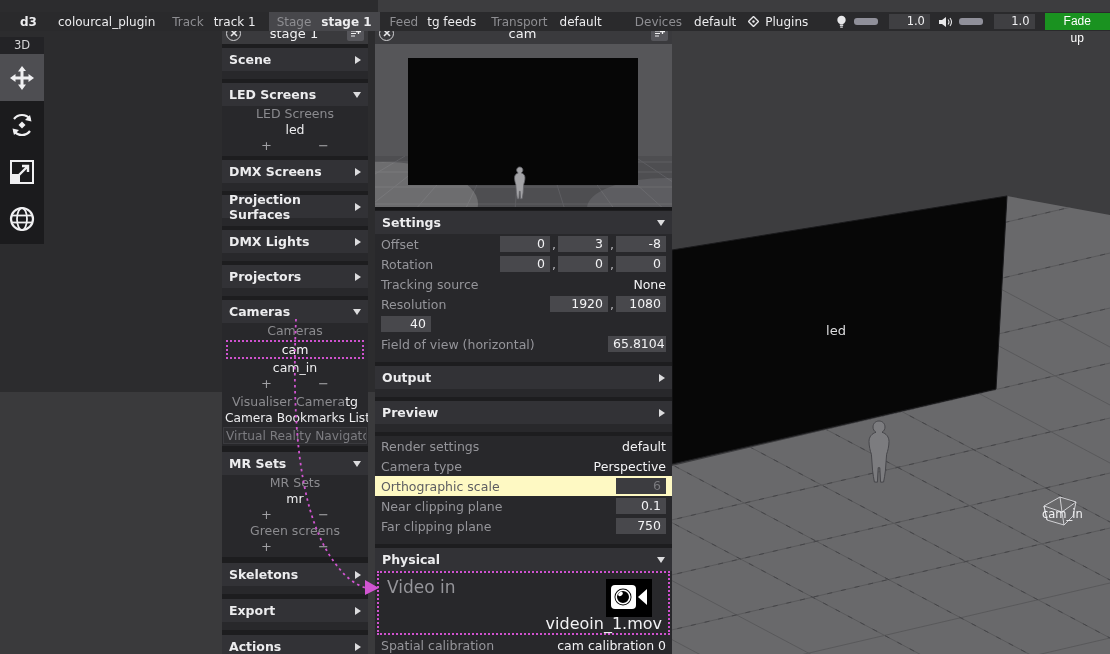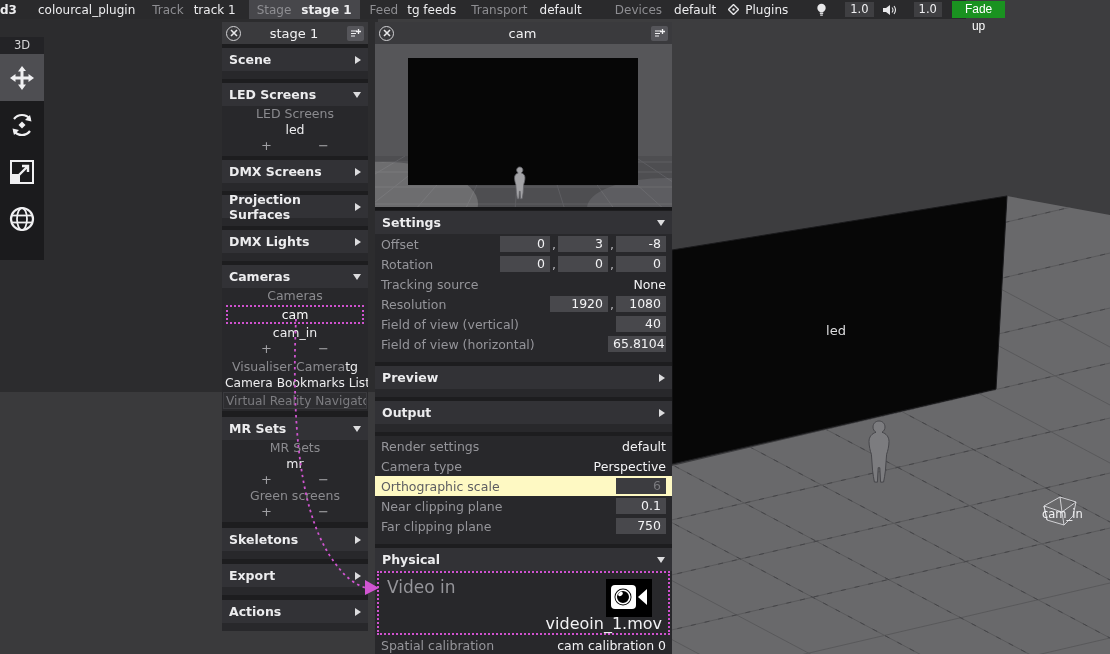--- a/index.html
+++ b/index.html
@@ -1,33 +1,33 @@
 <!DOCTYPE html>
 <html><head>
 <meta charset="utf-8">
 <style>
   *{margin:0;padding:0;box-sizing:border-box}
   html,body{width:1110px;height:654px;overflow:hidden;background:#3d3d3f;
     font-family:"DejaVu Sans","Liberation Sans",sans-serif;position:relative}
 
   
-  .menubar{position:absolute;top:0;left:0;width:966px;height:19px;background:#2a2a2c;
-    display:flex;align-items:center;z-index:30;font-size:12px;padding-left:0}
+  .menubar{position:absolute;top:12px;left:0;width:1110px;height:19px;background:#2a2a2c;
+    display:flex;align-items:center;z-index:30;font-size:12px;padding-left:20px}
   .mi{white-space:nowrap;cursor:default}
   .dim{color:#8e8e92}.bright{color:#ededef}.bold{font-weight:bold}
   .m-group{background:#47474b;display:flex;align-items:center;height:19px;padding:0 8px;gap:10px}
   .mini-box{width:44px;height:15px;background:#3f3f42;color:#f0f0f2;text-align:right;
     padding:0 5px;font-size:11.5px;line-height:15px}
   .slider{width:27px;height:7px;border-radius:3px;background:#90909a}
   .fade-btn{background:#1a9220;color:#fff;height:17px;line-height:17px;padding:0 13px;
     font-size:12px;margin-left:10px;border:none;cursor:pointer}
   .mb-icon{display:inline-flex;align-items:center}
 
   
-  .toolbar{position:absolute;left:0;top:37px;width:44px;z-index:10;background:#1b1b1d;padding-bottom:18px}
+  .toolbar{position:absolute;left:0;top:37px;width:44px;z-index:10;background:#1b1b1d;padding-bottom:2px}
   .tb-head{height:17px;background:#232326;color:#d6d6d8;text-align:center;font-size:11.5px;line-height:17px}
   .tool{height:47px;display:flex;align-items:center;justify-content:center;cursor:pointer}
   .tool.sel{background:#4e4e52}
 
   
   .panel{position:absolute;top:22px;background:#1d1d1f;z-index:10}
   .stage-panel{left:222px;width:146px}
   .cam-panel{left:375px;width:297px}
   .p-head{height:22px;background:#3a3a3d;display:flex;align-items:center;padding:0 4px;gap:4px}
   .p-title{flex:1;text-align:center;color:#f2f2f4;font-size:13px}
@@ -273,20 +273,26 @@
       <span>Projection Surfaces</span>
         <span class="arr-r"></span>
     </div>
   </div>
   <div class="sec flat">
     <div class="sec-head">
       <span>DMX Lights</span>
         <span class="arr-r"></span>
     </div>
   </div>
+  <div class="sec flat">
+    <div class="sec-head">
+      <span>Projectors</span>
+        <span class="arr-r"></span>
+    </div>
+  </div>
 
   <div class="sec">
     <div class="sec-head">
       <span>Cameras</span>
         <span class="arr-d"></span>
     </div>
     <div class="t-grey">Cameras</div>
     <div class="cam-sel">cam</div>
     <div class="t-item">cam_in</div>
     <div class="pm">
@@ -407,38 +413,37 @@
       <span class="lab">Tracking source</span>
       <span class="vplain">None</span>
     </div>
     <div class="prop">
       <span class="lab">Resolution</span>
       <span class="vbox w4">1920</span>
         <span class="comma">,</span>
       <span class="vbox w3">1080</span>
     </div>
     <div class="prop">
-      <span class="lab">Field of view (vertical)</span>
       <span class="vbox w3">40</span>
     </div>
     <div class="prop">
       <span class="lab">Field of view (horizontal)</span>
       <span class="vbox w4">65.8104</span>
     </div>
   </div>
 
   <div class="sec flat">
     <div class="sec-head">
+      <span>Output</span>
+        <span class="arr-r"></span>
+    </div>
+  </div>
+  <div class="sec flat">
+    <div class="sec-head">
       <span>Preview</span>
-        <span class="arr-r"></span>
-    </div>
-  </div>
-  <div class="sec flat">
-    <div class="sec-head">
-      <span>Output</span>
         <span class="arr-r"></span>
     </div>
   </div>
 
   <div class="sec flat">
     <div class="prop">
       <span class="lab">Render settings</span>
       <span class="vplain">default</span>
     </div>
     <div class="prop">

